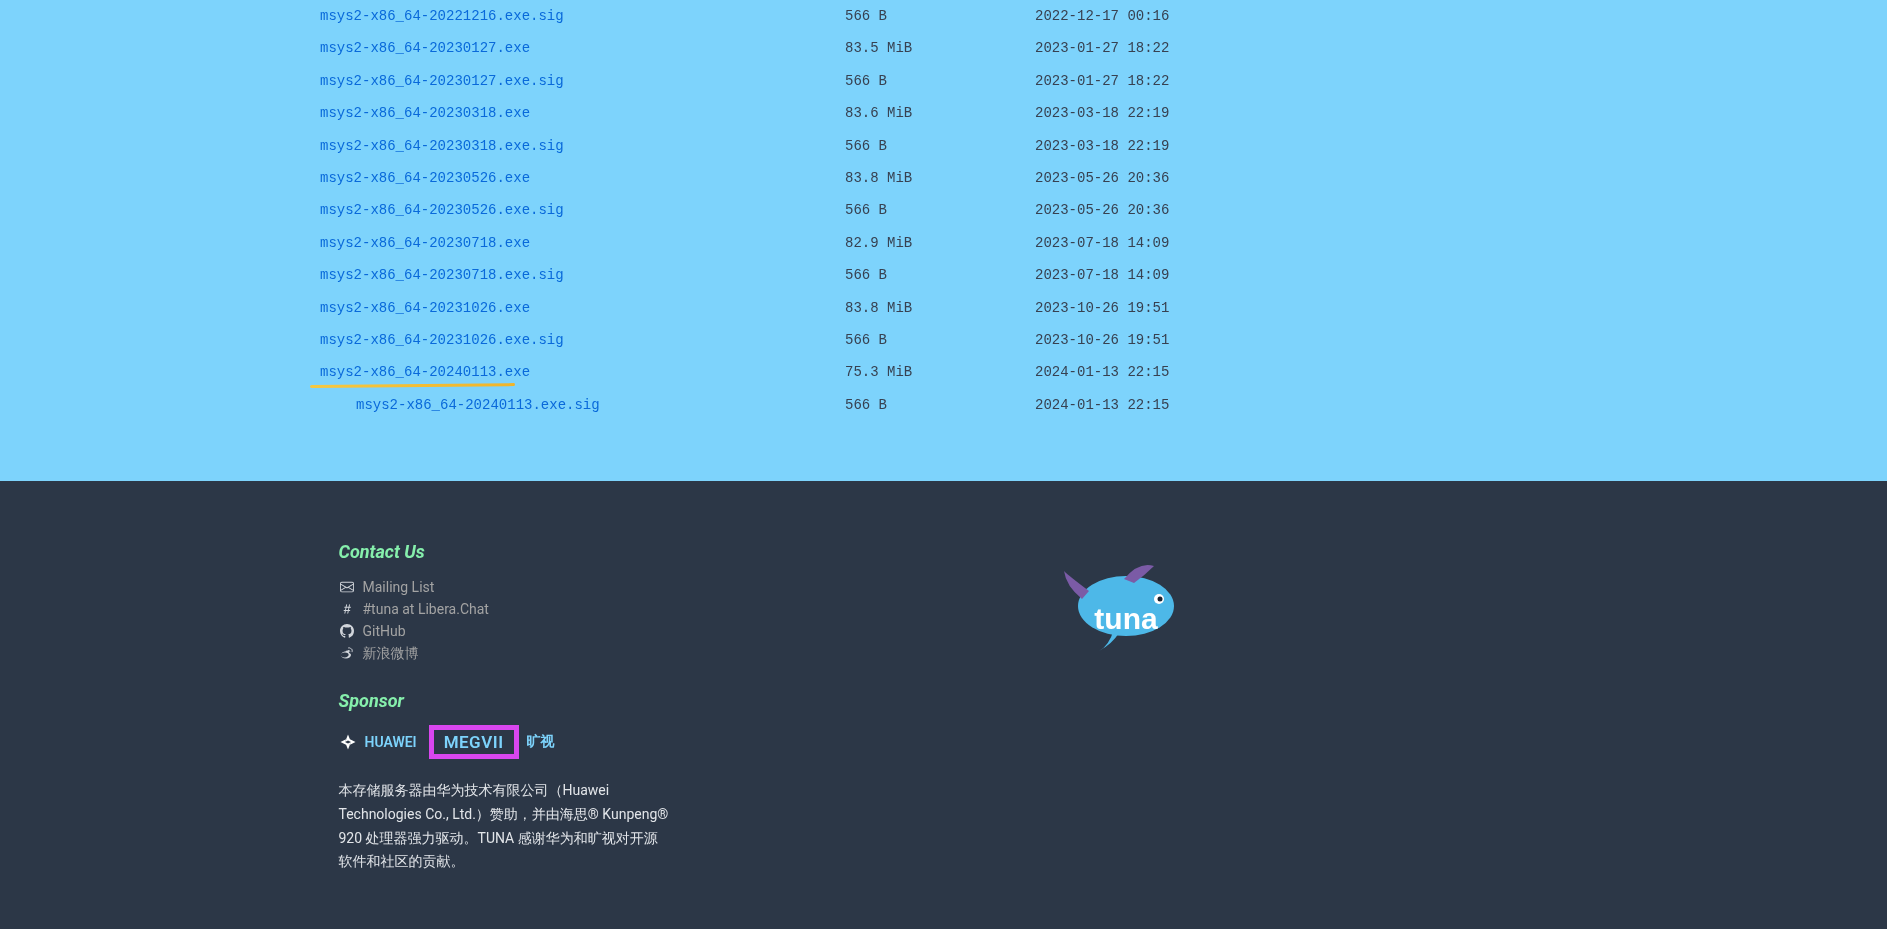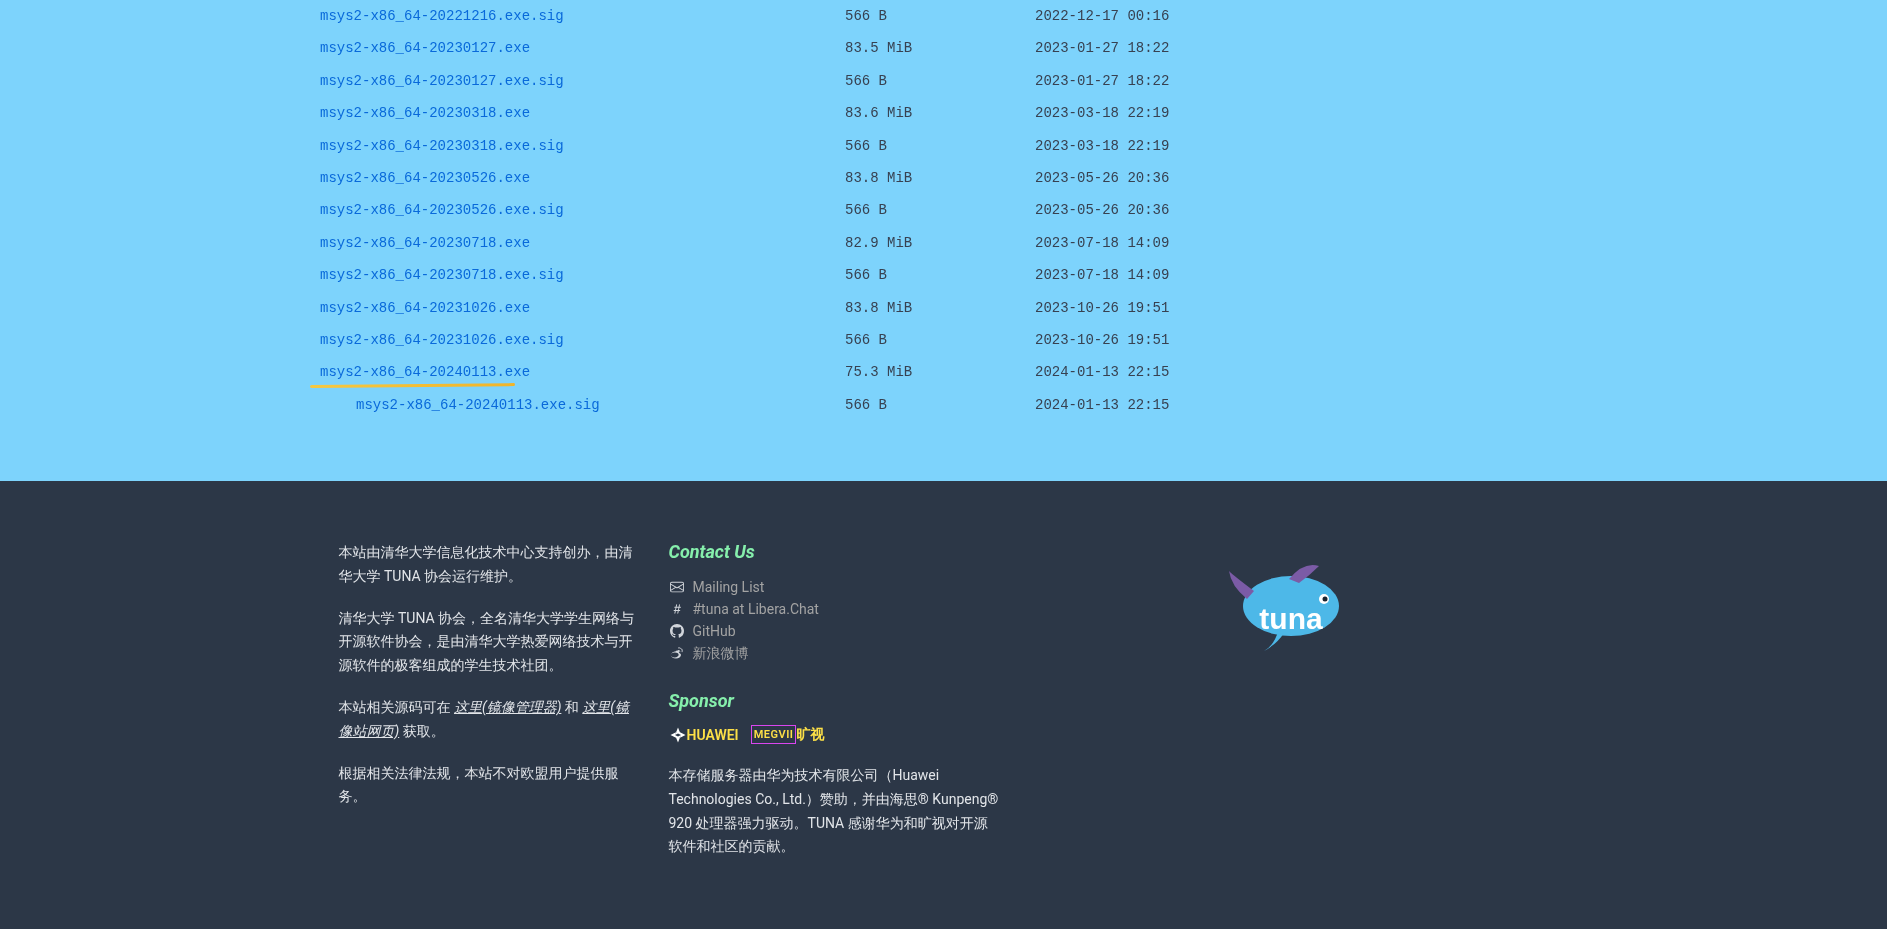--- a/index.html
+++ b/index.html
@@ -141,32 +141,32 @@
     }
 
     .sponsor-logos {
       display: flex;
       gap: 12px;
       margin-bottom: 20px;
       align-items: center;
     }
 
     .sponsor-logo {
-      color: #fde047;
+      color: #7dd3fc;
       font-weight: 600;
       font-size: 14px;
       display: flex;
       align-items: center;
-      gap: 0;
+      gap: 8px;
     }
 
     .megvii-box {
-      border: 1px solid #d946ef;
-      padding: 2px 2px;
-      font-size: 11px;
+      border: 5px solid #d946ef;
+      padding: 2px 10px;
+      font-size: 17px;
       letter-spacing: 0.5px;
     }
 
     .tuna-logo {
       width: 140px;
       height: 120px;
     }
   </style>
 </head>
 <body>
@@ -235,32 +235,20 @@
     <div class="file-row">
       <span style="flex: 0 0 525px;"><a class="file-name" style="flex: 0 0 auto; margin-left: 36px;">msys2-x86_64-20240113.exe.sig</a></span>
       <span class="file-size">566 B</span>
       <span class="file-date">2024-01-13 22:15</span>
     </div>
   </div>
 
 <div class="footer">
   <div class="footer-content">
 
-    <div class="footer-col">
-      <p class="footer-text">本站由清华大学信息化技术中心支持创办，由清华大学 TUNA 协会运行维护。</p>
-      <p class="footer-text">清华大学 TUNA 协会，全名清华大学学生网络与开源软件协会，是由清华大学热爱网络技术与开源软件的极客组成的学生技术社团。</p>
-      <p class="footer-text">
-        <span>本站相关源码可在 </span>
-        <a class="footer-link">这里(镜像管理器)</a>
-        <span> 和 </span>
-        <a class="footer-link">这里(镜像站网页)</a>
-        <span> 获取。</span>
-      </p>
-      <p class="footer-text">根据相关法律法规，本站不对欧盟用户提供服务。</p>
-    </div>
 
     <div class="footer-col-wide">
       <h3 class="footer-heading">Contact Us</h3>
       <ul class="contact-list" id="contact-list-container">
       <li class="contact-item">
             <span class="contact-icon">
               <svg width="14" height="14" viewBox="0 0 16 16" fill="currentColor">
                 <path d="M0 4a2 2 0 012-2h12a2 2 0 012 2v8a2 2 0 01-2 2H2a2 2 0 01-2-2V4zm2-1a1 1 0 00-1 1v.217l7 4.2 7-4.2V4a1 1 0 00-1-1H2zm13 2.383l-4.758 2.855L15 11.114v-5.73zm-.034 6.878L9.271 8.82 8 9.583 6.728 8.82l-5.694 3.44A1 1 0 002 13h12a1 1 0 00.966-.739zM1 11.114l4.758-2.876L1 5.383v5.73z"></path>
               </svg>
             </span>

